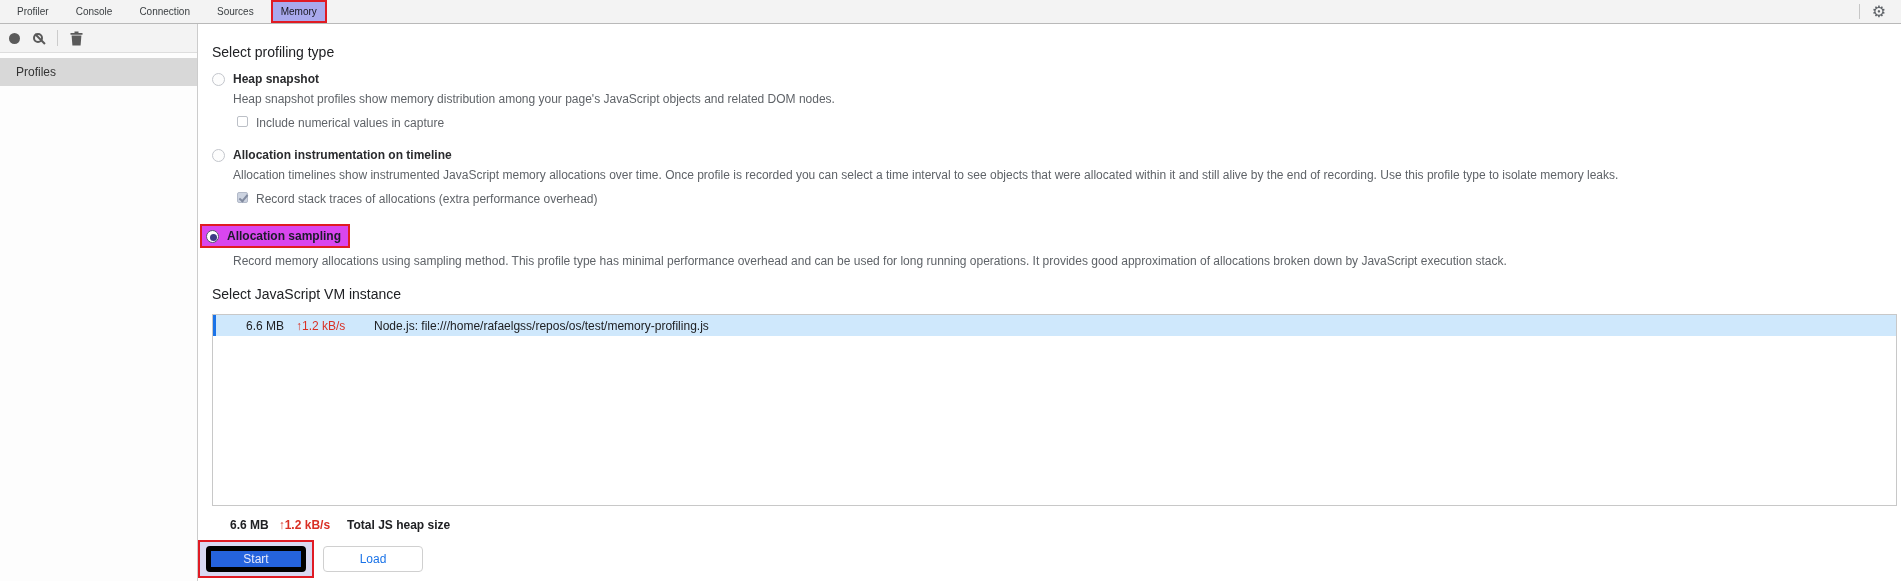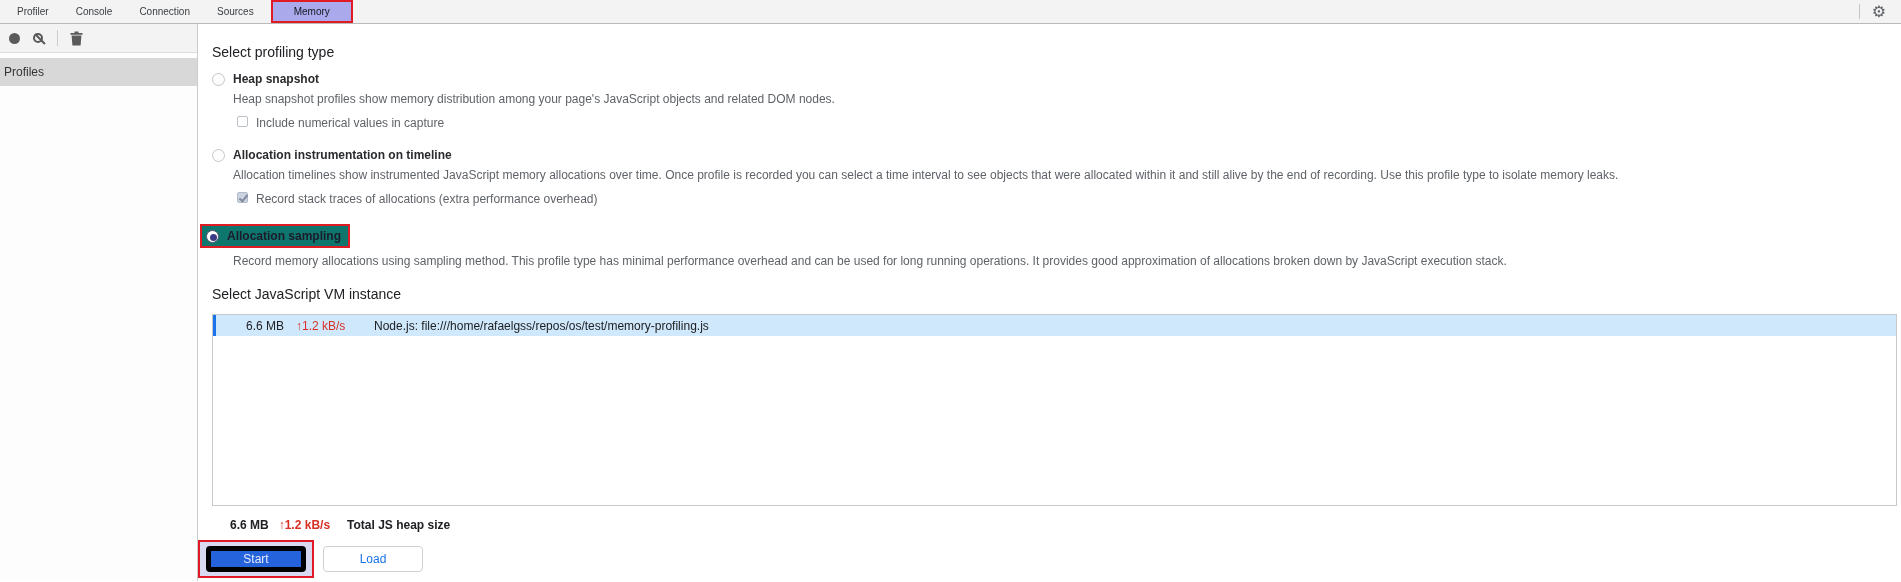--- a/index.html
+++ b/index.html
@@ -14,21 +14,21 @@
   
   .tabbar {
     height:24px; background:#f3f3f3; border-bottom:1px solid #b9b9b9;
     display:flex; align-items:stretch;
   }
   .tab {
     display:flex; align-items:center; padding:0 10px; margin-left:7px;
     font-size:10px; color:#3c4043; white-space:nowrap; cursor:default;
   }
   .tab.active {
-    margin-left:7px; padding:0 21px;
+    margin-left:7px; padding:0 8px;
     background:#a9a9ec; border:2px solid #e01b24; color:#16161f;
   }
   .tabbar-right { margin-left:auto; display:flex; align-items:center; }
   .tabbar-sep { width:1px; height:15px; background:#c6c6c6; margin-right:12px; }
   .gear { font-size:16px; line-height:16px; color:#5f6368; margin-right:15px; cursor:default; }
 
   
   .main { display:flex; height:557px; }
 
   .sidebar { width:198px; flex:none; border-right:1px solid #cccccc; background:#fdfdfd; }
@@ -42,21 +42,21 @@
     margin-left:13px; position:relative;
   }
   .icon-block::after {
     content:""; position:absolute; left:-2px; top:3px; width:14px; height:2px;
     background:#5a5a5a; transform:rotate(45deg);
   }
   .toolbar-sep { width:1px; height:16px; background:#cccccc; margin:0 12px 0 14px; }
   .icon-trash { display:flex; }
   .profiles-item {
     margin-top:5px; height:28px; background:#d8d8d8;
-    display:flex; align-items:center; padding-left:4px;
+    display:flex; align-items:center; padding-left:16px;
     font-size:12px; color:#333333;
   }
 
   
   .content { flex:1; min-width:0; padding:20px 0 14px 14px; background:#ffffff; }
   .section-heading { font-size:14px; font-weight:400; color:#202124; margin:0 0 12px 0; }
   .section-heading.vm { margin:18px 0 12px 0; }
 
   .opt-row { display:flex; align-items:center; margin-bottom:6px; }
   .radio {
@@ -80,21 +80,21 @@
   }
   .checkbox.checked { background:#ccd3e0; border-color:#b3bac9; }
   .checkbox.checked::after {
     content:""; position:absolute; left:3px; top:0px; width:3px; height:7px;
     border:solid #828ba0; border-width:0 2px 2px 0; transform:rotate(40deg);
   }
   .chk-label { margin-left:8px; font-size:12px; color:#5f6368; white-space:nowrap; }
 
   .sampling-box {
     display:inline-flex; align-items:center;
-    border:2px solid #e01b24; background:#0f766e;
+    border:2px solid #e01b24; background:#d946ef;
     padding:3px 7px 3px 4px; margin:0 0 6px -12px;
   }
   .sampling-box .opt-label { color:#1b1b2a; }
   .after-box { margin-bottom:18px; }
 
   
   .vm-table {
     margin:4px 4px 0 0; height:192px; border:1px solid #c8c8c8;
     background:#ffffff; overflow:hidden;
   }

